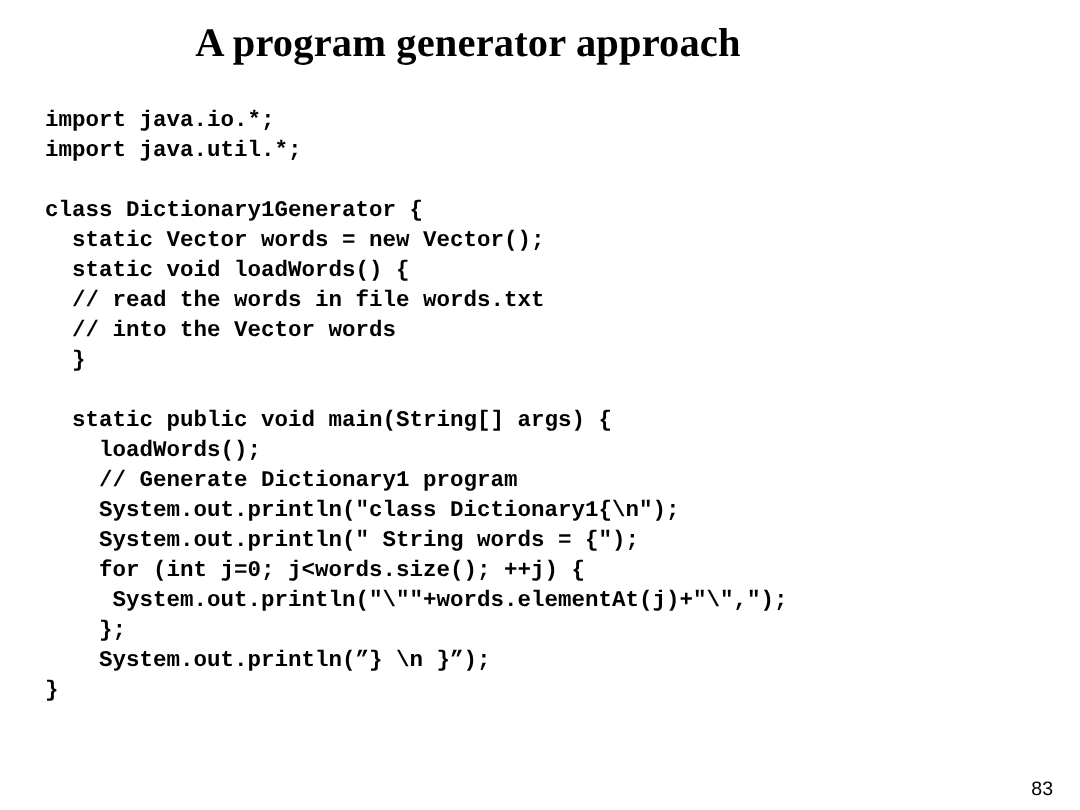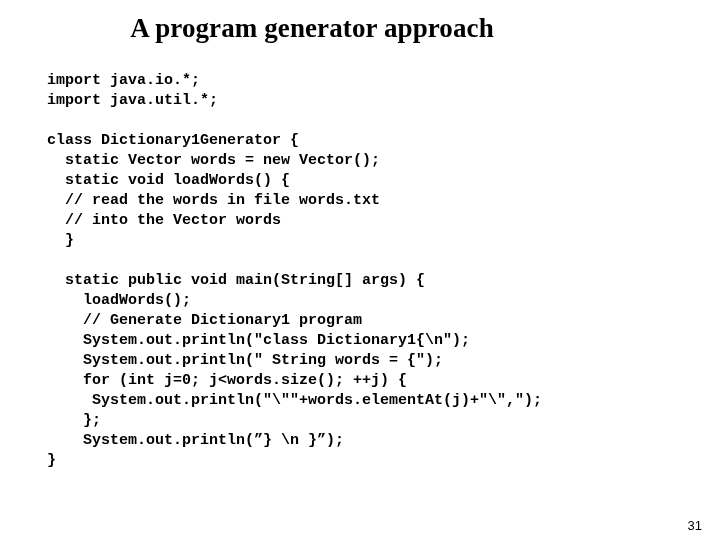--- a/index.html
+++ b/index.html
@@ -29,21 +29,21 @@
     font-family: "Liberation Serif", "DejaVu Serif", serif;
     font-weight: bold;
     font-size: 27px;
     line-height: 32px;
     letter-spacing: 0.1px;
     color: #000000;
     white-space: nowrap;
   }
   #code-block {
     position: absolute;
-    left: 47px;
+    left: 30px;
     top: 71px;
     width: 660px;
     font-family: "Liberation Mono", "DejaVu Sans Mono", monospace;
     font-weight: bold;
     font-size: 15px;
     line-height: 20px;
     color: #000000;
     white-space: pre;
   }
   .code-line {
@@ -66,15 +66,15 @@
 </style>
 </head>
 <body>
 
 <div id="slide">
 
   <div id="slide-title">A program generator approach</div>
 
   <div id="code-block"><div class="code-line">import java.io.*;</div><div class="code-line">import java.util.*;</div><div class="code-line blank">&nbsp;</div><div class="code-line">class Dictionary1Generator {</div><div class="code-line">  static Vector words = new Vector();</div><div class="code-line">  static void loadWords() {</div><div class="code-line">  // read the words in file words.txt</div><div class="code-line">  // into the Vector words</div><div class="code-line">  }</div><div class="code-line blank">&nbsp;</div><div class="code-line">  static public void main(String[] args) {</div><div class="code-line">    loadWords();</div><div class="code-line">    // Generate Dictionary1 program</div><div class="code-line">    System.out.println("class Dictionary1{\n");</div><div class="code-line">    System.out.println(" String words = {");</div><div class="code-line">    for (int j=0; j&lt;words.size(); ++j) {</div><div class="code-line">     System.out.println("\""+words.elementAt(j)+"\",");</div><div class="code-line">    };</div><div class="code-line">    System.out.println(”} \n }”);</div><div class="code-line">}</div></div>
 
-  <div id="page-number">31</div>
+  <div id="page-number">83</div>
 
 </div>
 
 </body></html>

